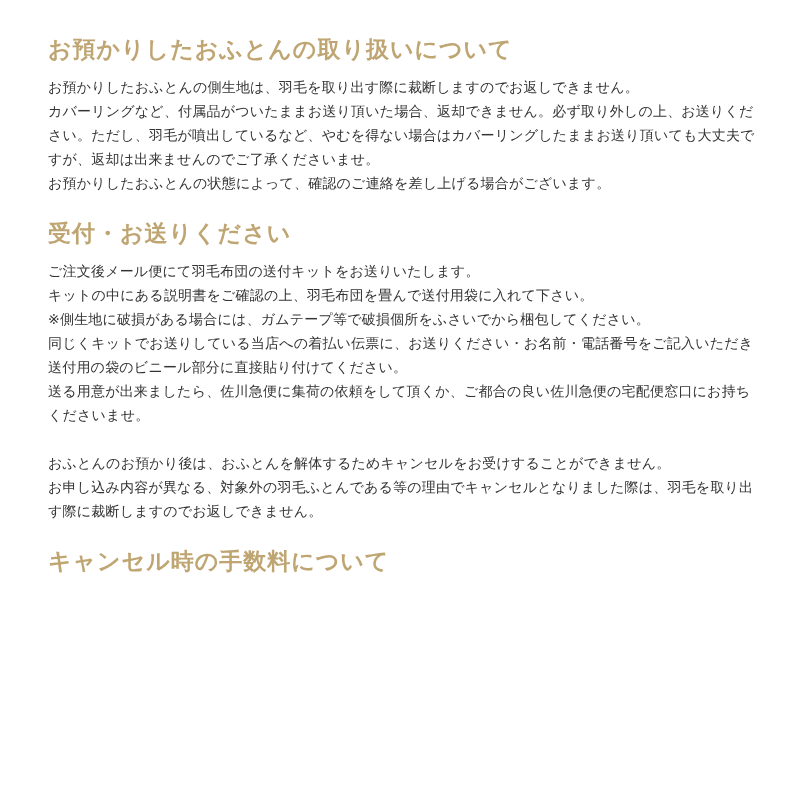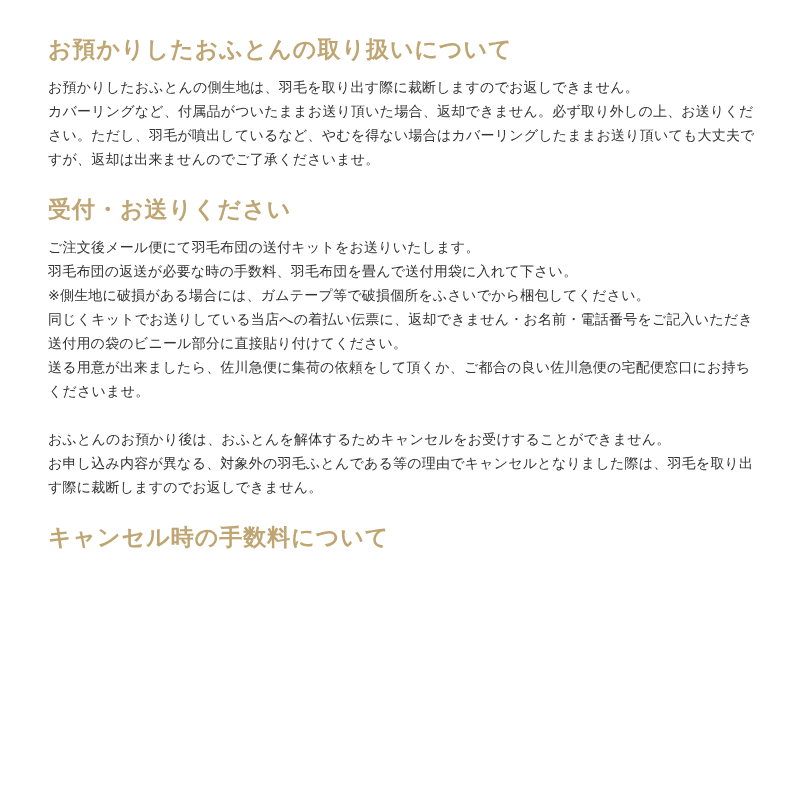--- a/index.html
+++ b/index.html
@@ -43,30 +43,31 @@
 </head>
 <body>
 
 <main class="page">
 
   <section class="section">
     <h2 class="section-title">お預かりしたおふとんの取り扱いについて</h2>
     <div class="section-body">
       <p>お預かりしたおふとんの側生地は、羽毛を取り出す際に裁断しますのでお返しできません。</p>
       <p>カバーリングなど、付属品がついたままお送り頂いた場合、返却できません。必ず取り外しの上、お送りください。ただし、羽毛が噴出しているなど、やむを得ない場合はカバーリングしたままお送り頂いても大丈夫ですが、返却は出来ませんのでご了承くださいませ。</p>
+      <p>お預かりしたおふとんの状態によって、確認のご連絡を差し上げる場合がございます。</p>
     </div>
   </section>
 
   <section class="section">
     <h2 class="section-title">受付・お送りください</h2>
     <div class="section-body">
       <p>ご注文後メール便にて羽毛布団の送付キットをお送りいたします。</p>
-      <p>羽毛布団の返送が必要な時の手数料、羽毛布団を畳んで送付用袋に入れて下さい。</p>
+      <p>キットの中にある説明書をご確認の上、羽毛布団を畳んで送付用袋に入れて下さい。</p>
       <p>※側生地に破損がある場合には、ガムテープ等で破損個所をふさいでから梱包してください。</p>
-      <p>同じくキットでお送りしている当店への着払い伝票に、返却できません・お名前・電話番号をご記入いただき送付用の袋のビニール部分に直接貼り付けてください。</p>
+      <p>同じくキットでお送りしている当店への着払い伝票に、お送りください・お名前・電話番号をご記入いただき送付用の袋のビニール部分に直接貼り付けてください。</p>
       <p>送る用意が出来ましたら、佐川急便に集荷の依頼をして頂くか、ご都合の良い佐川急便の宅配便窓口にお持ちくださいませ。</p>
     </div>
   </section>
 
   <section class="section">
     <div class="section-body">
       <p>おふとんのお預かり後は、おふとんを解体するためキャンセルをお受けすることができません。</p>
       <p>お申し込み内容が異なる、対象外の羽毛ふとんである等の理由でキャンセルとなりました際は、羽毛を取り出す際に裁断しますのでお返しできません。</p>
     </div>
   </section>

